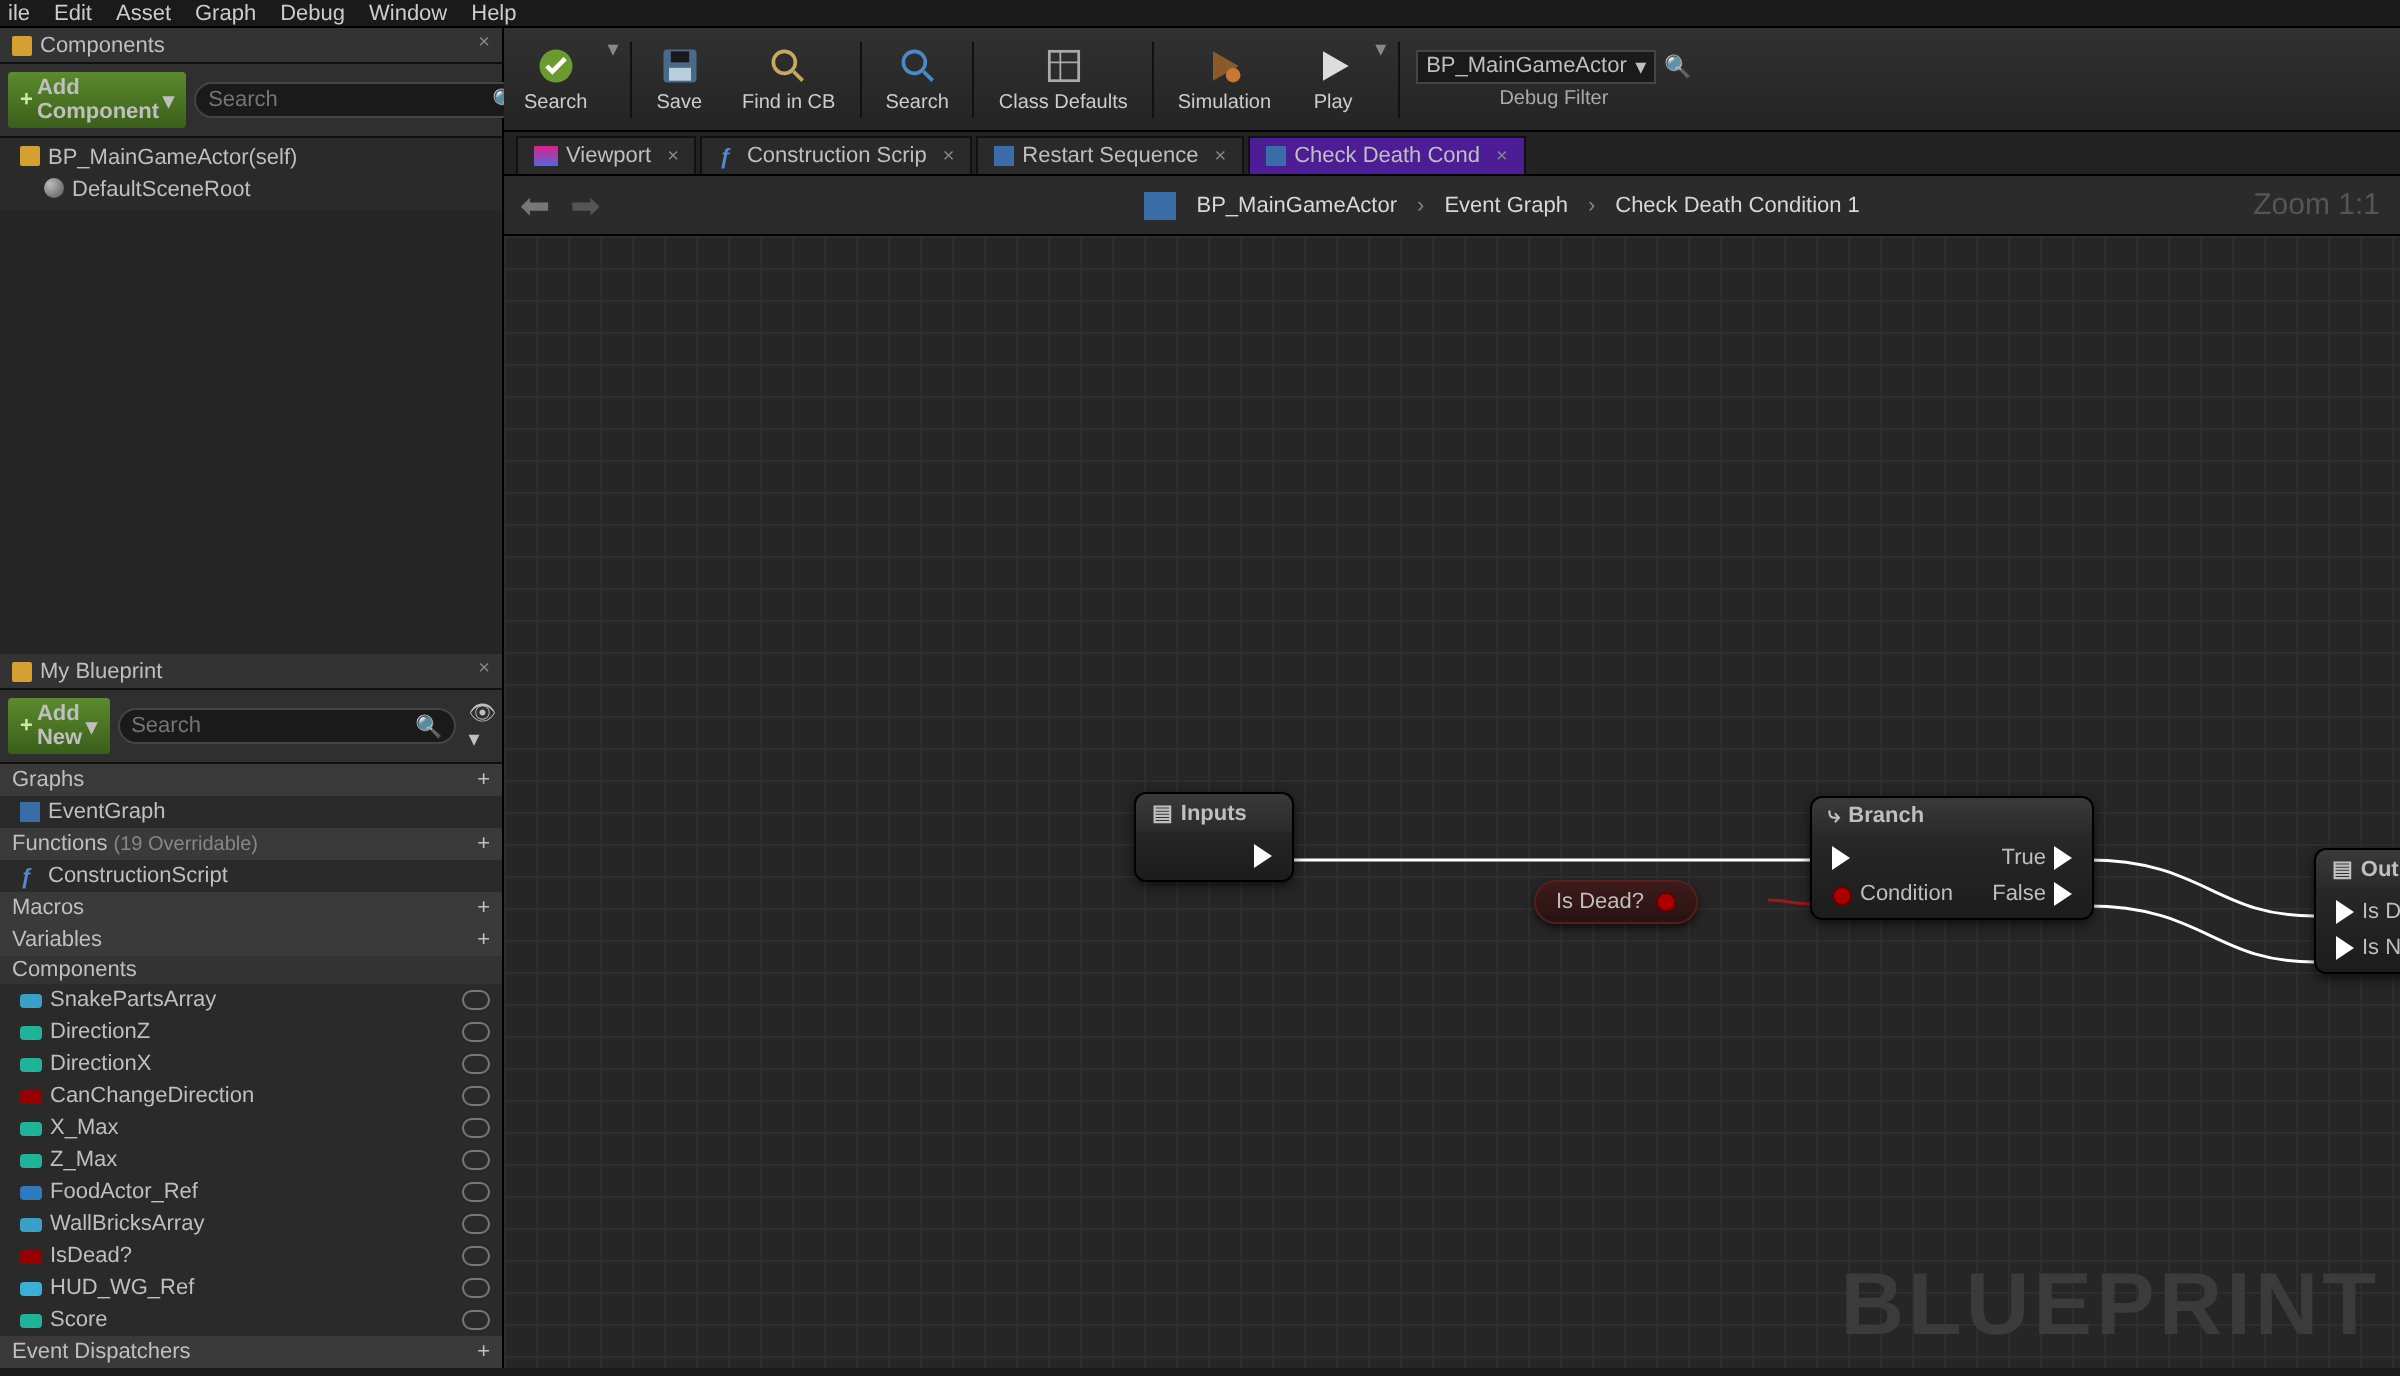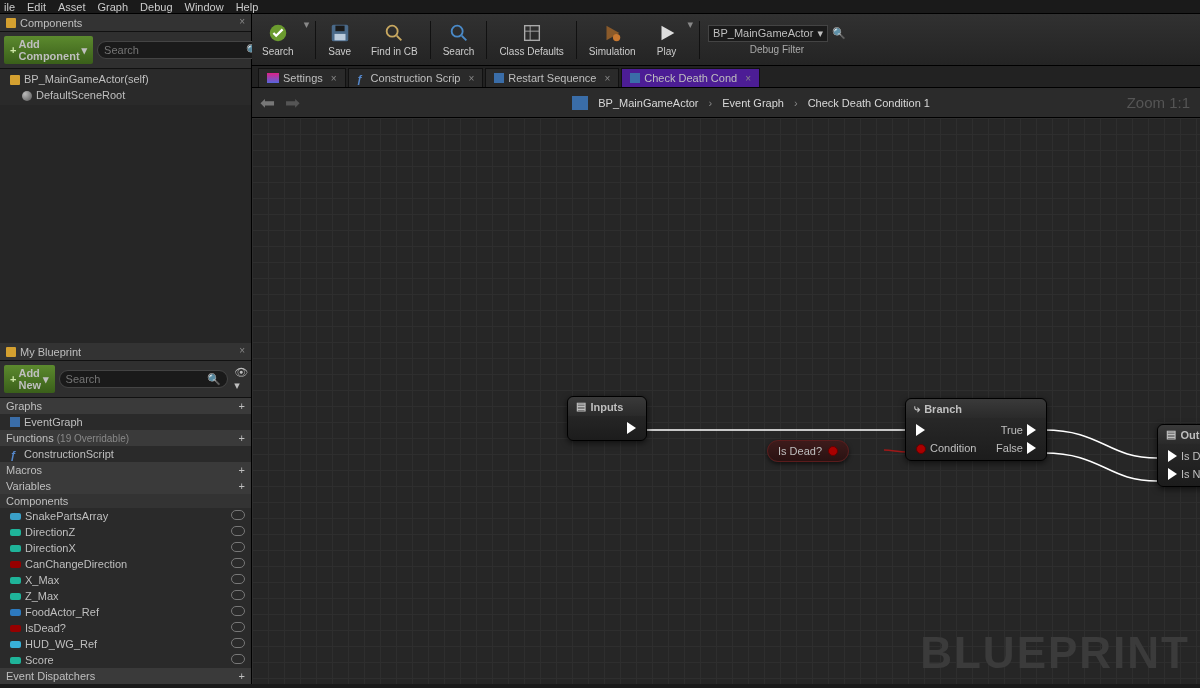--- a/index.html
+++ b/index.html
@@ -17,28 +17,28 @@
 .panel-tab .ic{width:10px;height:10px;margin-right:4px}
 
 .components{flex:0 0 auto}
 .addrow{display:flex;align-items:center;gap:4px;padding:4px;background:#2f2f2f;border-bottom:1px solid #111}
 .addbtn{background:linear-gradient(#5c8a2e,#3a5f1a);color:#fff;padding:2px 6px;border-radius:2px;display:flex;align-items:center;gap:2px;cursor:pointer;font-weight:bold}
 .addbtn .plus{color:#cfe8a8;font-weight:bold}
 .search{flex:1;background:#1a1a1a;border:1px solid #444;border-radius:10px;height:18px;display:flex;align-items:center;padding:0 6px}
 .search input{background:none;border:none;outline:none;color:#ccc;flex:1;font-size:11px}
 .search .mag{color:#888}
 .tree{padding:2px 0}
-.tree-item{padding:2px 6px 2px 10px;display:flex;align-items:flex-end;gap:4px;cursor:pointer}
+.tree-item{padding:2px 6px 2px 10px;display:flex;align-items:flex-start;gap:4px;cursor:pointer}
 .tree-item.indent{padding-left:22px}
 .blank{flex:1;background:#262626}
 
 .mybp{flex:0 0 auto;display:flex;flex-direction:column}
 .category-hdr{background:#3a3a3a;padding:2px 6px;font-weight:normal;display:flex;justify-content:space-between;align-items:center}
 .category-sub{background:#333;padding:1px 6px;display:flex;align-items:center;justify-content:space-between}
-.varrow{padding:2px 6px 2px 10px;display:flex;align-items:flex-start;justify-content:space-between;cursor:pointer}
+.varrow{padding:2px 6px 2px 10px;display:flex;align-items:center;justify-content:space-between;cursor:pointer}
 .varleft{display:flex;align-items:center;gap:4px}
 .pill{width:11px;height:7px;border-radius:2px}
 .pill.arr{background:repeating-linear-gradient(90deg,#3aa0c8 0 2px,transparent 2px 3px)}
 .eye{width:14px;height:10px;border:1px solid #777;border-radius:6px;position:relative}
 .overridable{color:#888;font-size:10px}
 
 .toolbar{height:52px;background:linear-gradient(#313131,#242424);display:flex;align-items:center;border-bottom:1px solid #000}
 .tbtn{display:flex;flex-direction:column;align-items:center;justify-content:center;padding:0 10px;height:100%;cursor:pointer;gap:2px}
 .tbtn .tic{width:22px;height:22px}
 .tbtn .lbl{font-size:10px;color:#ccc}
@@ -228,20 +228,27 @@
           </div>
           <div class="varrow">
             <span class="varleft">
               <span class="pill" style="background-color:#2d7abf"></span>
               <span>FoodActor_Ref</span>
             </span>
             <span class="eye"></span>
           </div>
           <div class="varrow">
             <span class="varleft">
+              <span class="pill arr" style="background-color:#3aa0c8"></span>
+              <span>WallBricksArray</span>
+            </span>
+            <span class="eye"></span>
+          </div>
+          <div class="varrow">
+            <span class="varleft">
               <span class="pill" style="background-color:#960000"></span>
               <span>IsDead?</span>
             </span>
             <span class="eye"></span>
           </div>
           <div class="varrow">
             <span class="varleft">
               <span class="pill" style="background-color:#38b0d8"></span>
               <span>HUD_WG_Ref</span>
             </span>
@@ -330,21 +337,21 @@
         </div>
         <span class="mag">🔍</span>
       </div>
       <span class="debuglbl">Debug Filter</span>
     </div>
   </div>
 
   <div class="etabs">
     <div class="etab">
       <span class="ic-tab" style="background:linear-gradient(#d28,#56d)"></span>
-      <span>Settings</span>
+      <span>Viewport</span>
       <span class="x">×</span>
     </div>
     <div class="etab">
       <span class="ic-func">ƒ</span>
       <span>Construction Scrip</span>
       <span class="x">×</span>
     </div>
     <div class="etab">
       <span class="ic-graph"></span>
       <span>Restart Sequence</span>

